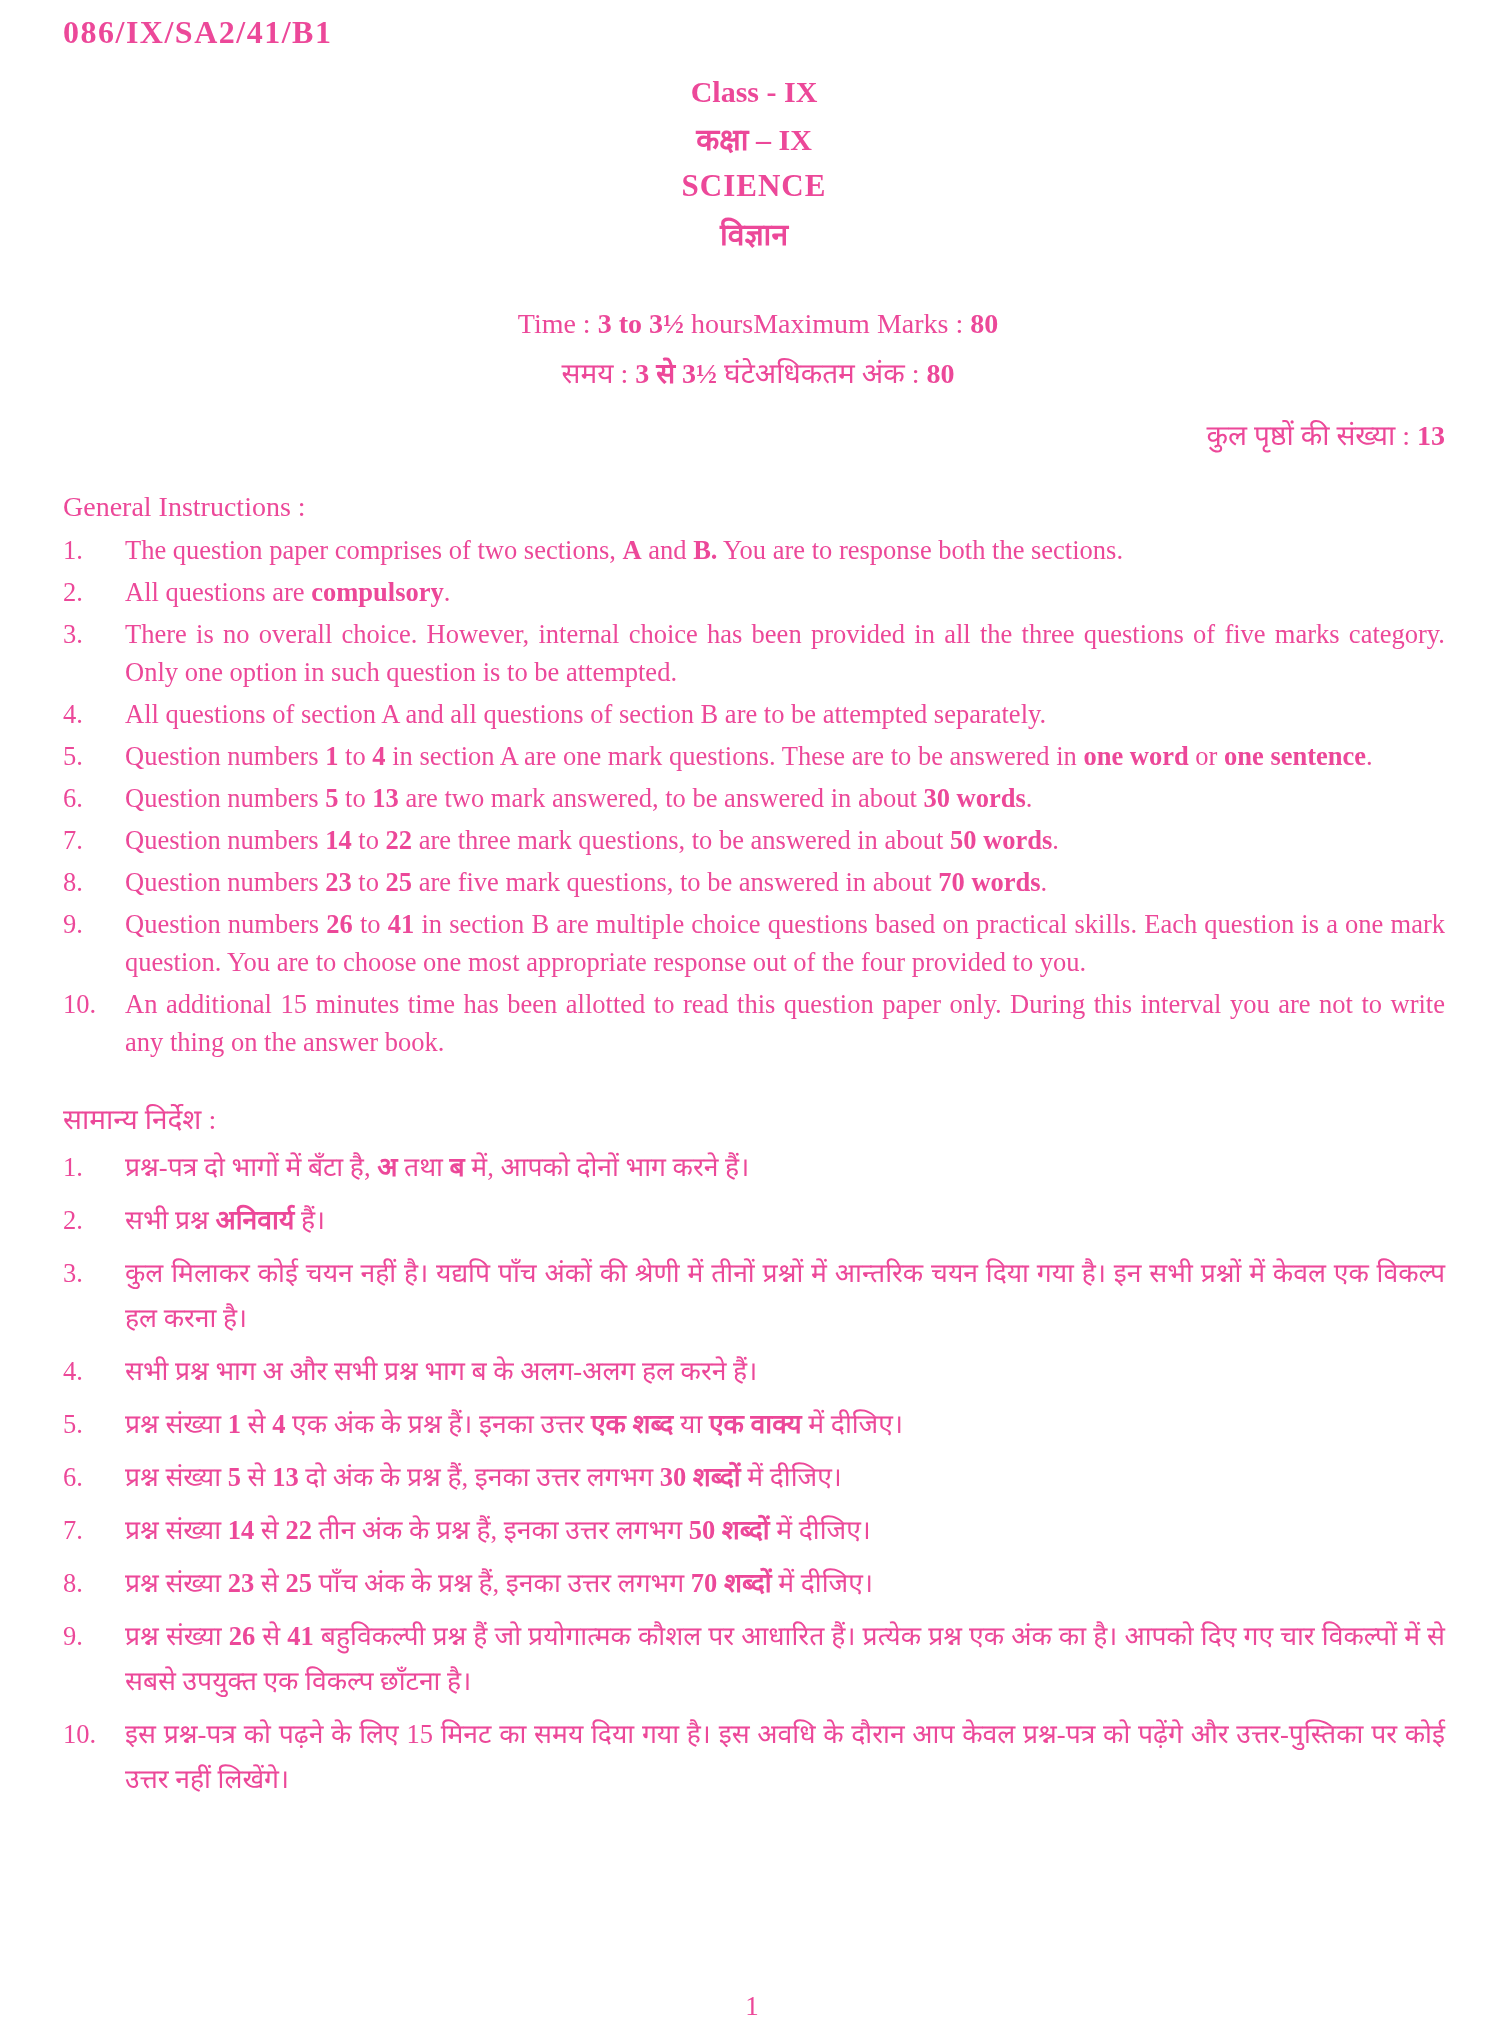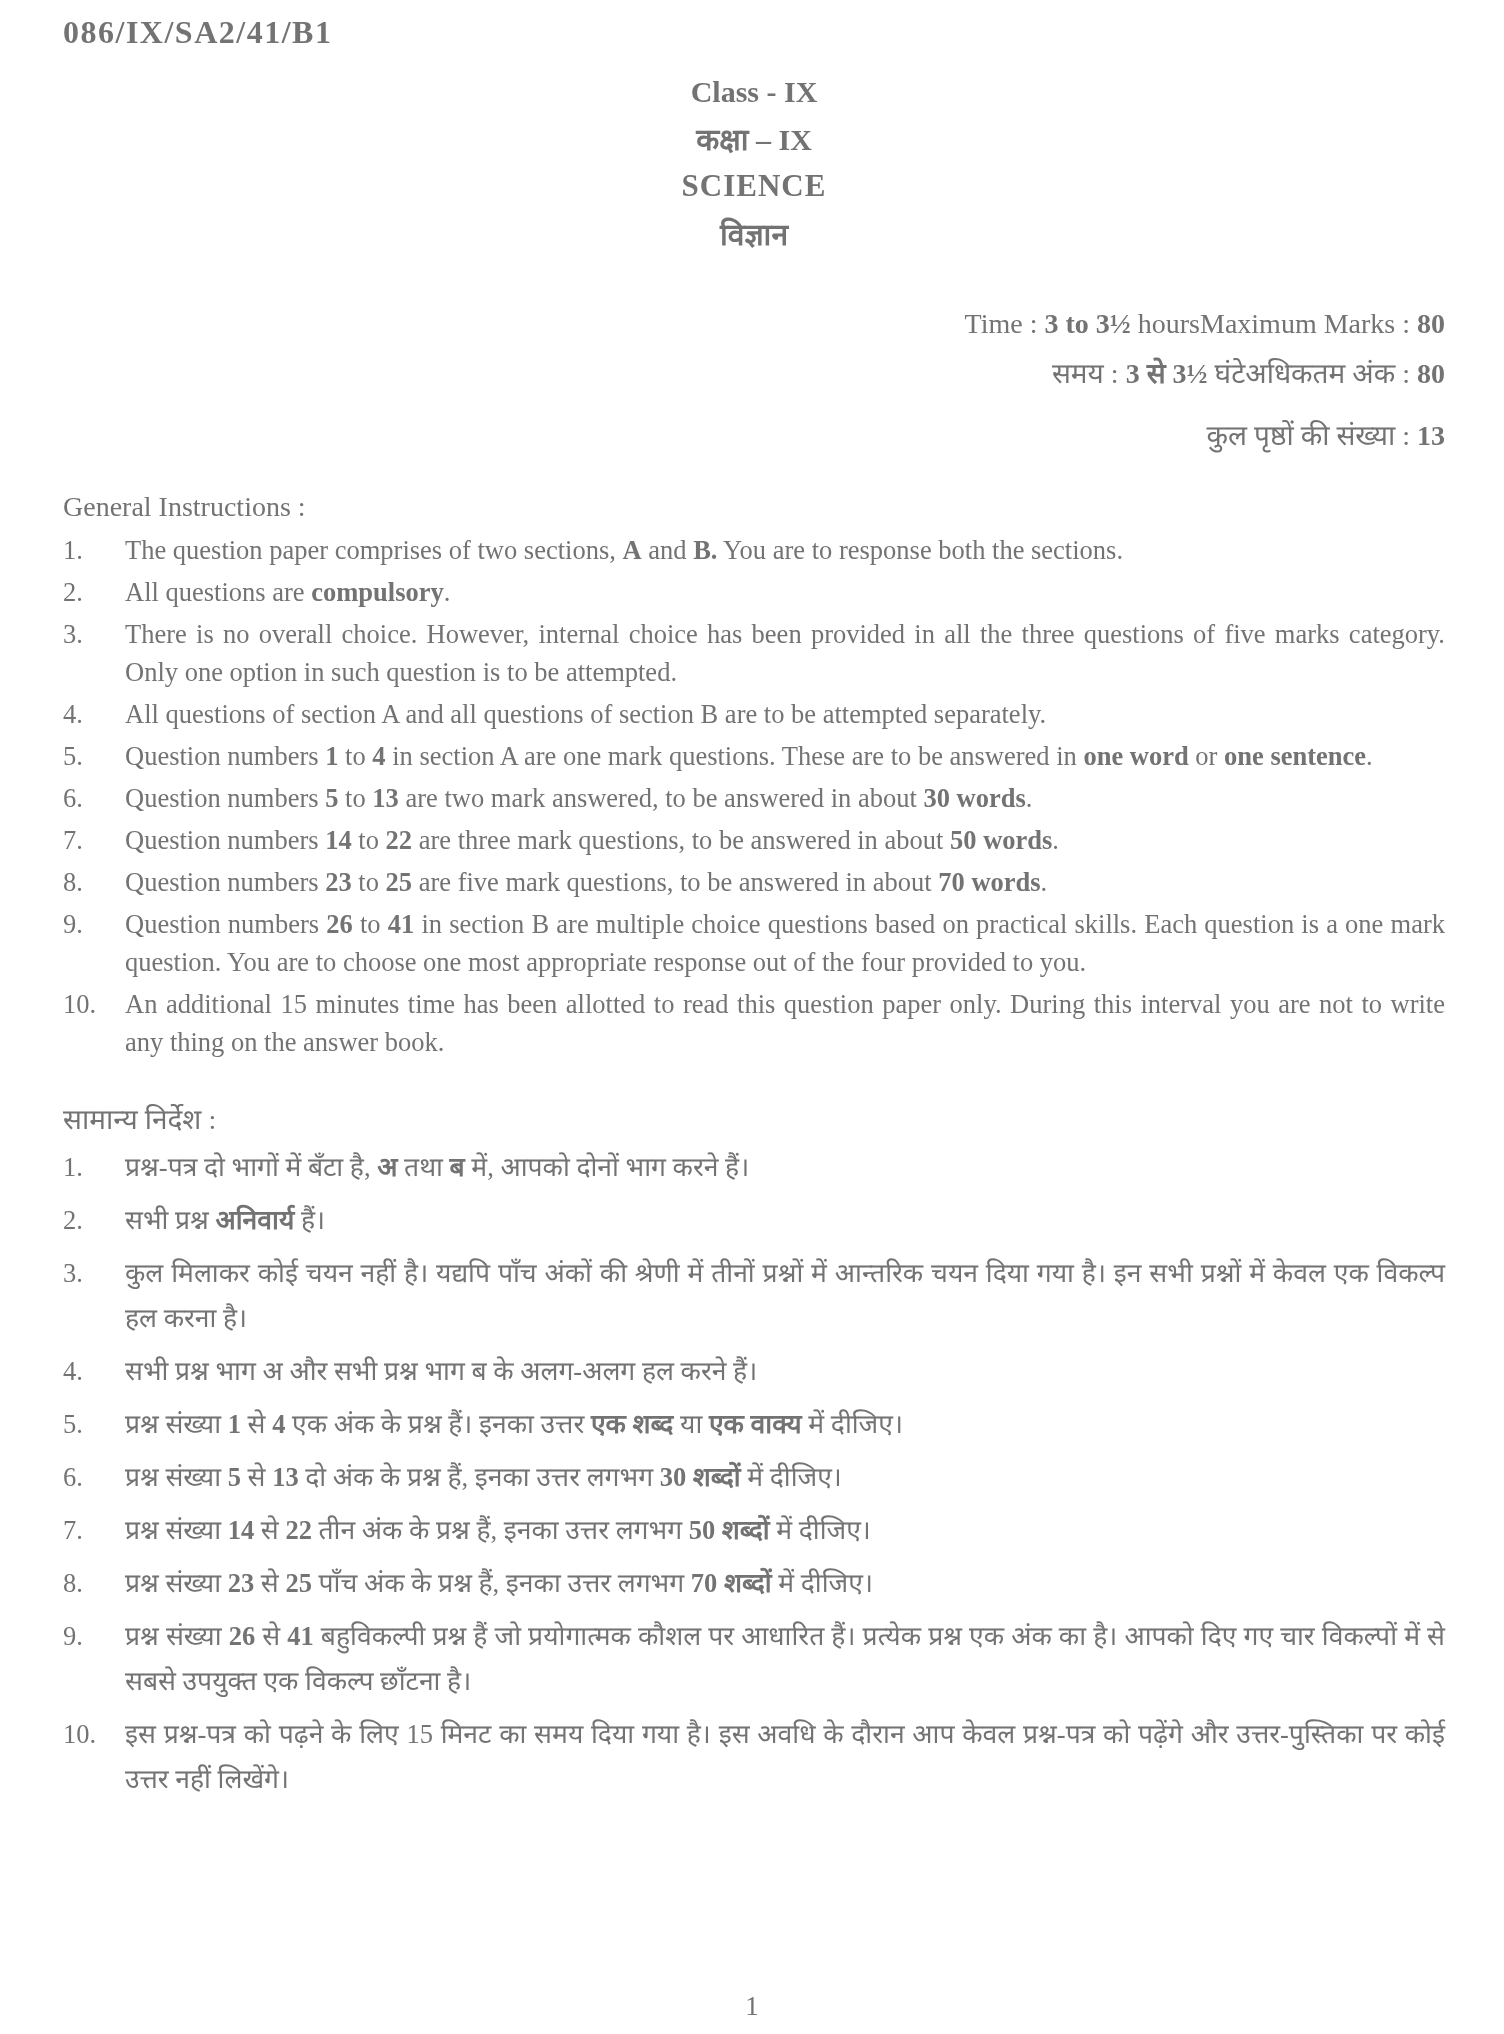--- a/index.html
+++ b/index.html
@@ -1,31 +1,31 @@
 <!DOCTYPE html>
 <html><head>
 <meta charset="utf-8">
 <style>
   html, body { margin: 0; padding: 0; background: #e8e8e8; }
   .page {
     width: 1504px; height: 2034px; box-sizing: border-box;
-    margin: 0 auto; background: #ffffff; color: #737373;
+    margin: 0 auto; background: #ffffff; color: #ec4899;
     font-family: "Liberation Serif", "DejaVu Serif", serif;
     padding: 14px 59px 0 63px; position: relative; overflow: hidden;
   }
   .b { font-weight: bold; }
   .paper-code { font-size: 32px; font-weight: bold; letter-spacing: 1.5px; }
   .title-block { margin-top: 24px; text-align: center; }
   .title-block > div { margin-bottom: 9px; }
   .title-en { font-size: 30px; font-weight: bold; }
   .title-hi { font-size: 30px; font-weight: bold; }
   .subject-en { font-size: 31px; font-weight: bold; letter-spacing: 1px; }
   .subject-hi { font-size: 30px; font-weight: bold; }
   .meta { margin-top: 54px; font-size: 28px; }
-  .meta-row { display: flex; justify-content: flex-end; margin-bottom: 13px; margin-left: 8px; }
+  .meta-row { display: flex; justify-content: center; margin-bottom: 13px; margin-left: 8px; }
   .pages-block { margin-top: 24px; text-align: right; font-size: 28px; }
   .pages-block > div { margin-bottom: 13px; }
   .section-heading { margin: 38px 0 0 0; font-size: 28px; font-weight: normal; }
   .inst-list { margin-top: 8px; }
   .inst-list.en { font-size: 26.5px; line-height: 38px; }
   .inst-list.en .inst-row { margin-top: 4px; }
   .inst-list.hi { font-size: 26.5px; line-height: 45px; }
   .inst-list.hi .inst-row { margin-top: 8px; }
   .inst-row { display: flex; }
   .inst-num { width: 62px; flex: none; }

